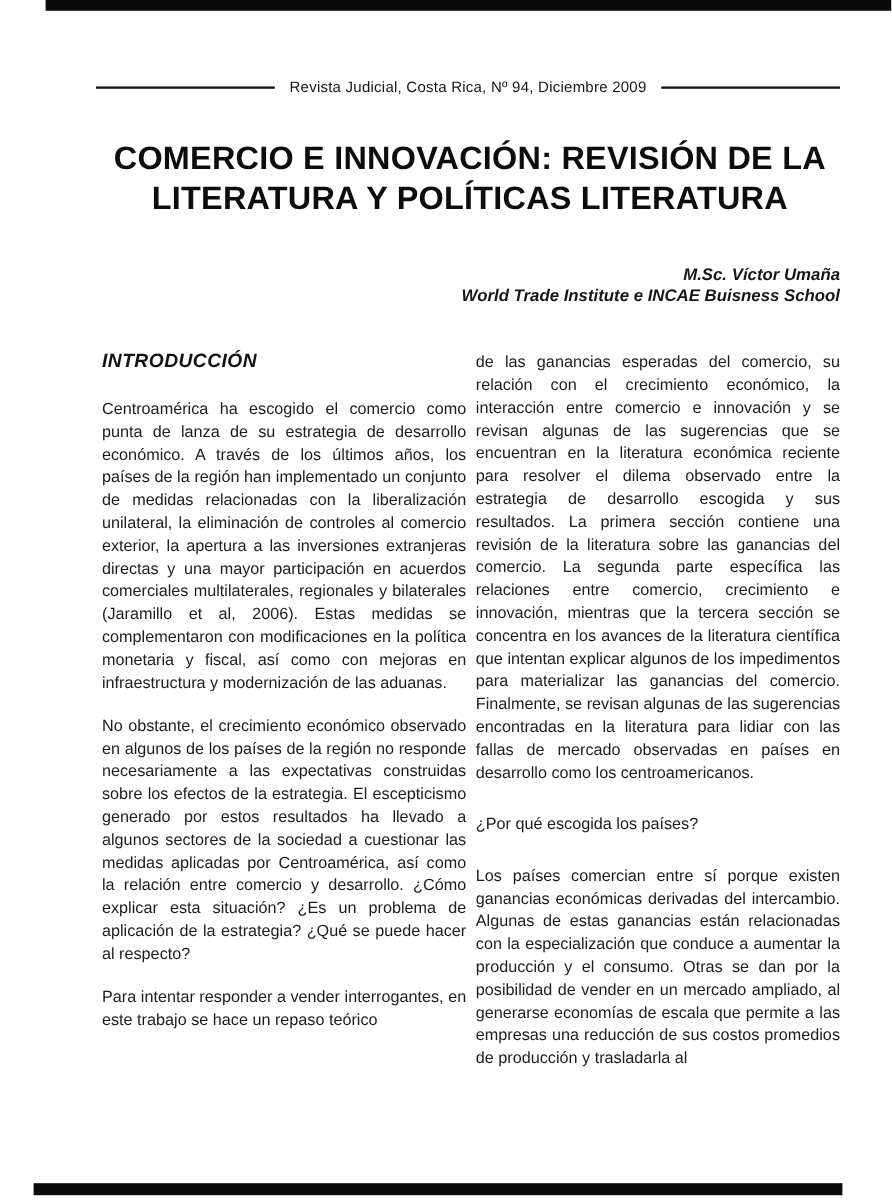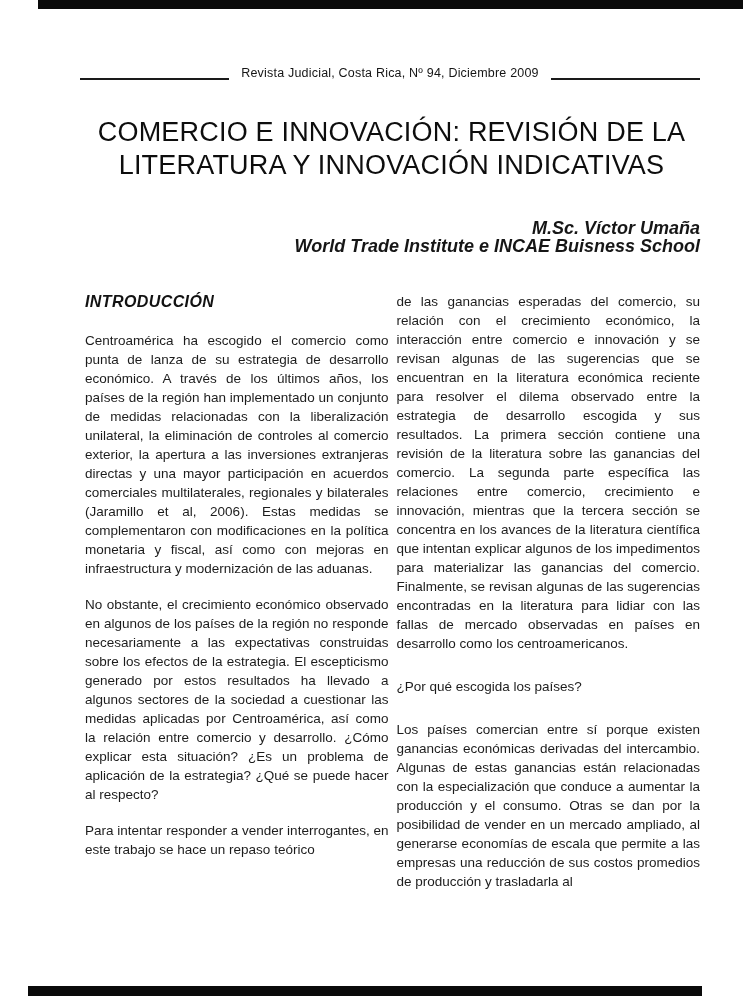--- a/index.html
+++ b/index.html
@@ -21,21 +21,21 @@
   .scan-bar.top { top: 0; left: 38px; right: 0; height: 9px; }
   .scan-bar.bottom { top: 986px; left: 28px; width: 674px; height: 10px; }
 
   
   .journal-header {
     position: absolute;
     top: 66px;
     left: 80px;
     right: 43px;
     display: flex;
-    align-items: flex-end;
+    align-items: center;
     gap: 12px;
   }
   .journal-header .rule {
     flex: 1;
     height: 2px;
     background: #1a1a1a;
   }
   .journal-header .journal-title {
     font-size: 12.5px;
     letter-spacing: 0.2px;
@@ -44,34 +44,34 @@
   }
 
   
   .article-title {
     position: absolute;
     top: 116px;
     left: 0;
     right: 0;
     text-align: center;
     font-size: 27px;
-    font-weight: normal;
+    font-weight: bold;
     line-height: 33px;
     color: #0d0d0d;
     letter-spacing: 0.2px;
     padding-left: 40px;
   }
 
   
   .byline {
     position: absolute;
     top: 219px;
     right: 43px;
     text-align: right;
-    font-size: 18px;
+    font-size: 14px;
     font-weight: bold;
     font-style: italic;
     line-height: 18px;
     color: #161616;
   }
 
   
   .columns {
     position: absolute;
     top: 292px;
@@ -114,21 +114,21 @@
   <div class="scan-bar bottom"></div>
 
   <div class="journal-header">
     <div class="rule"></div>
     <div class="journal-title">Revista Judicial, Costa Rica, Nº 94, Diciembre 2009</div>
     <div class="rule"></div>
   </div>
 
   <div class="article-title">
     <div>COMERCIO E INNOVACIÓN: REVISIÓN DE LA</div>
-    <div>LITERATURA Y INNOVACIÓN INDICATIVAS</div>
+    <div>LITERATURA Y POLÍTICAS LITERATURA</div>
   </div>
 
   <div class="byline">
     <div>M.Sc. Víctor Umaña</div>
     <div>World Trade Institute e INCAE Buisness School</div>
   </div>
 
   <div class="columns">
 
     <div class="col">

